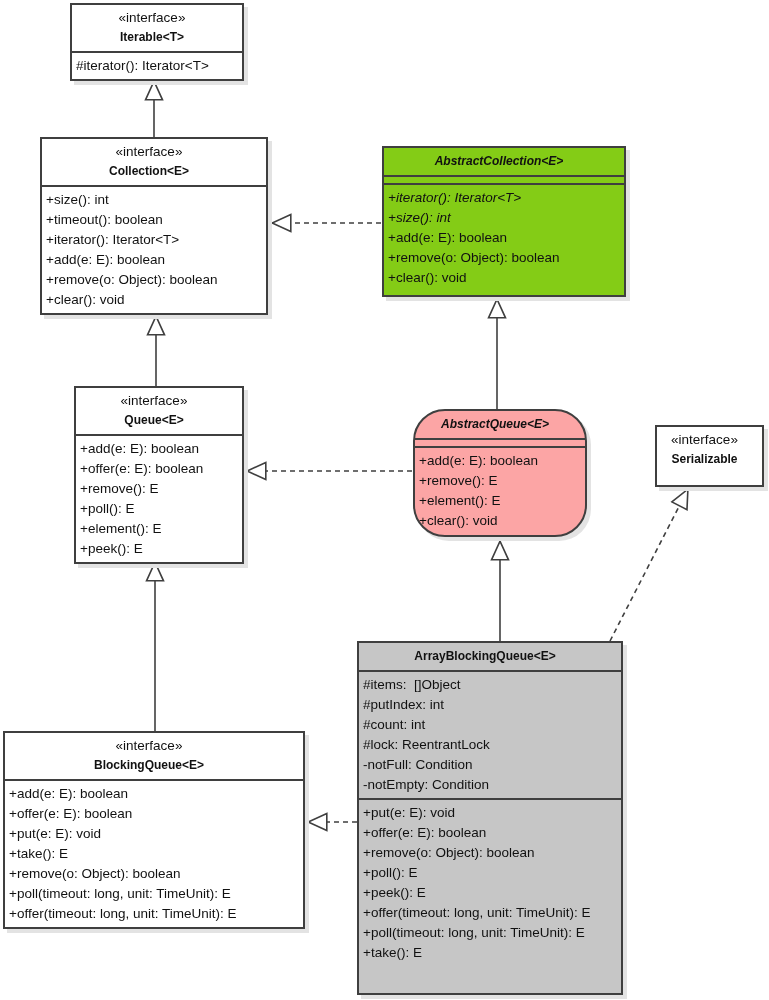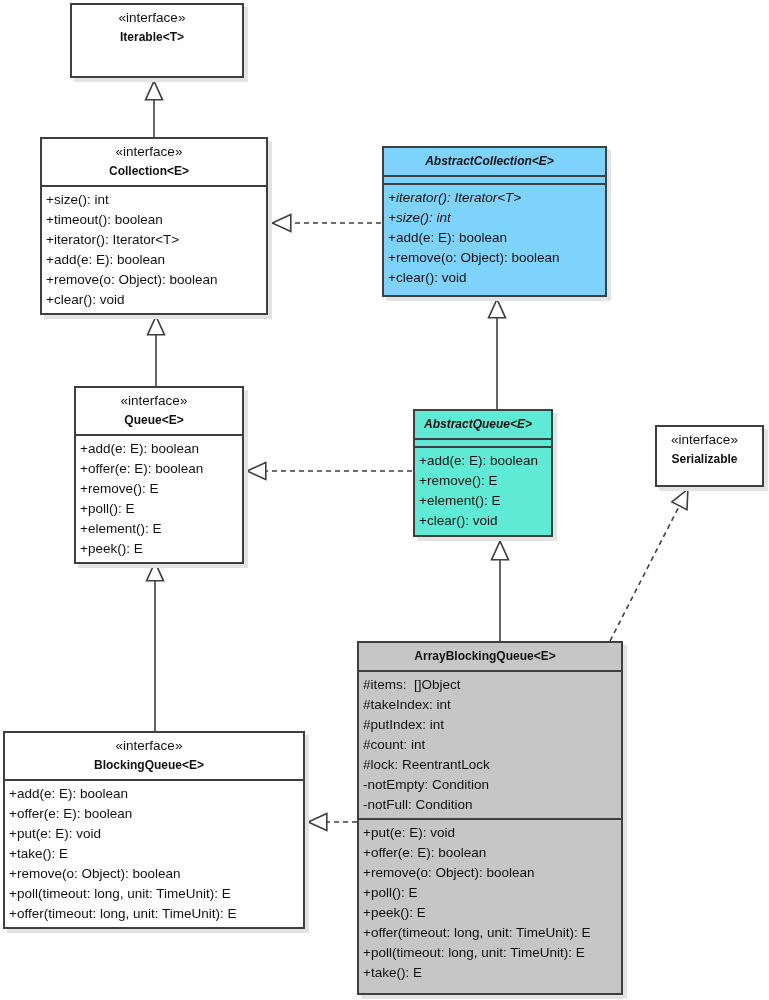--- a/index.html
+++ b/index.html
@@ -73,36 +73,39 @@
         <line x1="610" y1="641" x2="688" y2="489" stroke="#3f3f3f" stroke-width="1.6" stroke-dasharray="5,4" marker-end="url(#hollow-triangle)"></line>
         <line x1="357" y1="822" x2="308" y2="822" stroke="#3f3f3f" stroke-width="1.6" stroke-dasharray="5,4" marker-end="url(#hollow-triangle)"></line>
       </g>
   </svg>
   <div id="class-layer">
       <div class="uml-class" style="left: 70px; top: 3px; width: 174px; min-height: 75px; background: rgb(255, 255, 255);">
         <div class="uml-title">
           <span class="stereotype">«interface»</span>
           <span class="class-name">Iterable&lt;T&gt;</span>
         </div>
+        <div class="compartment">
+          <span class="member">#iterator(): Iterator&lt;T&gt;</span>
+        </div>
       </div>
       <div class="uml-class" style="left: 40px; top: 137px; width: 228px; min-height: 177px; background: rgb(255, 255, 255);">
         <div class="uml-title">
           <span class="stereotype">«interface»</span>
           <span class="class-name">Collection&lt;E&gt;</span>
         </div>
         <div class="compartment">
           <span class="member">+size(): int</span>
           <span class="member">+timeout(): boolean</span>
           <span class="member">+iterator(): Iterator&lt;T&gt;</span>
           <span class="member">+add(e: E): boolean</span>
           <span class="member">+remove(o: Object): boolean</span>
           <span class="member">+clear(): void</span>
         </div>
       </div>
-      <div class="uml-class abstract" style="left: 382px; top: 146px; width: 225px; min-height: 151px; background: #7dd3fc;">
+      <div class="uml-class abstract" style="left: 382px; top: 146px; width: 244px; min-height: 151px; background: #84cc16;">
         <div class="uml-title">
           <span class="class-name">AbstractCollection&lt;E&gt;</span>
         </div>
         <div class="compartment"></div>
         <div class="compartment">
           <span class="member italic">+iterator(): Iterator&lt;T&gt;</span>
           <span class="member italic">+size(): int</span>
           <span class="member">+add(e: E): boolean</span>
           <span class="member">+remove(o: Object): boolean</span>
           <span class="member">+clear(): void</span>
@@ -115,21 +118,21 @@
         </div>
         <div class="compartment">
           <span class="member">+add(e: E): boolean</span>
           <span class="member">+offer(e: E): boolean</span>
           <span class="member">+remove(): E</span>
           <span class="member">+poll(): E</span>
           <span class="member">+element(): E</span>
           <span class="member">+peek(): E</span>
         </div>
       </div>
-      <div class="uml-class abstract" style="left: 413px; top: 409px; width: 140px; min-height: 128px; background: #5eead4;">
+      <div class="uml-class abstract" style="left: 413px; top: 409px; width: 174px; min-height: 128px; background: #fca5a5; border-radius: 32px;">
         <div class="uml-title">
           <span class="class-name">AbstractQueue&lt;E&gt;</span>
         </div>
         <div class="compartment"></div>
         <div class="compartment">
           <span class="member">+add(e: E): boolean</span>
           <span class="member">+remove(): E</span>
           <span class="member">+element(): E</span>
           <span class="member">+clear(): void</span>
         </div>
@@ -154,26 +157,25 @@
           <span class="member">+poll(timeout: long, unit: TimeUnit): E</span>
           <span class="member">+offer(timeout: long, unit: TimeUnit): E</span>
         </div>
       </div>
       <div class="uml-class" style="left: 357px; top: 641px; width: 266px; min-height: 354px; background: rgb(198, 198, 198);">
         <div class="uml-title">
           <span class="class-name">ArrayBlockingQueue&lt;E&gt;</span>
         </div>
         <div class="compartment">
           <span class="member">#items:  []Object</span>
-          <span class="member">#takeIndex: int</span>
           <span class="member">#putIndex: int</span>
           <span class="member">#count: int</span>
           <span class="member">#lock: ReentrantLock</span>
+          <span class="member">-notFull: Condition</span>
           <span class="member">-notEmpty: Condition</span>
-          <span class="member">-notFull: Condition</span>
         </div>
         <div class="compartment">
           <span class="member">+put(e: E): void</span>
           <span class="member">+offer(e: E): boolean</span>
           <span class="member">+remove(o: Object): boolean</span>
           <span class="member">+poll(): E</span>
           <span class="member">+peek(): E</span>
           <span class="member">+offer(timeout: long, unit: TimeUnit): E</span>
           <span class="member">+poll(timeout: long, unit: TimeUnit): E</span>
           <span class="member">+take(): E</span>

